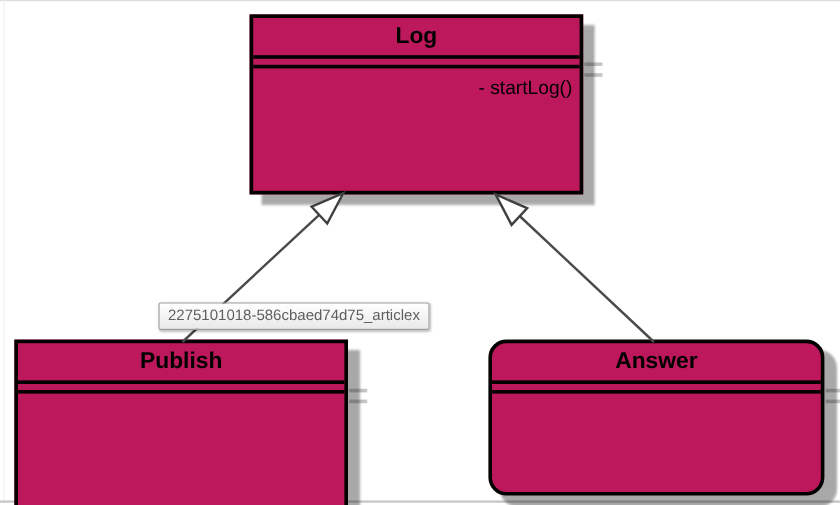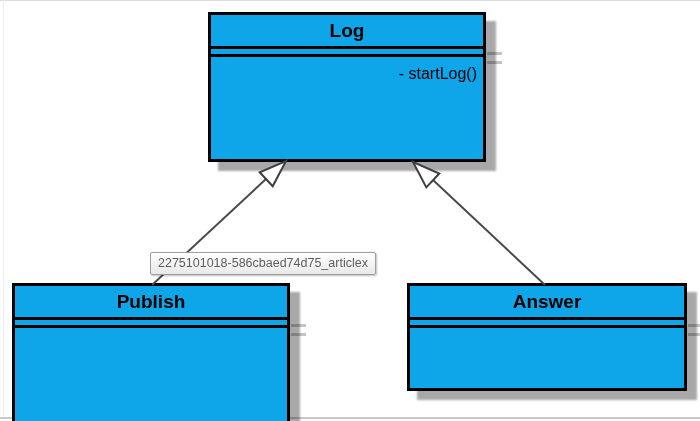--- a/index.html
+++ b/index.html
@@ -11,21 +11,21 @@
   }
 
   
   .frame-top    { position:absolute; left:0; top:0; width:700px; height:1px; background:#dcdcdc; }
   .frame-left   { position:absolute; left:3px; top:0; width:1px; height:417px; background:#f0f0f0; }
   .frame-bottom { position:absolute; left:0; top:417px; width:700px; height:2px; background:#c9c9c9; }
 
   
   .uml-class {
     position: absolute;
-    background: #0ea5e9;
+    background: #be185d;
     border: 3px solid #000000;
     box-sizing: border-box;
     box-shadow: 10px 9px 2px rgba(0,0,0,0.34);
     display: flex;
     flex-direction: column;
     z-index: 2;
   }
   .uml-title {
     height: 31px;
     line-height: 31px;
@@ -43,37 +43,37 @@
     flex: 1;
     padding: 4px 6px;
     font-size: 16px;
     line-height: 26px;
     color: #000000;
     text-align: right;
   }
 
   #log-class     { left: 208px; top: 12px;  width: 278px; height: 150px; }
   #publish-class { left: 12px;  top: 283px; width: 278px; height: 158px; }
-  #answer-class  { left: 407px; top: 283px; width: 280px; height: 108px; }
+  #answer-class  { left: 407px; top: 283px; width: 280px; height: 130px; border-radius: 15px; }
 
   
   .sep-tick { position: absolute; height: 3px; width: 15px; background: #c4c4c4; filter: blur(0.5px); z-index: 1; }
 
   
   #connector-layer {
     position: absolute; left: 0; top: 0;
     width: 700px; height: 421px;
     z-index: 3;
     pointer-events: none;
   }
 
   
   #tooltip {
     position: absolute;
-    left: 150px; top: 252px;
+    left: 132px; top: 252px;
     z-index: 4;
     padding: 3px 7px 3px 7px;
     font-size: 12.5px;
     line-height: 15px;
     color: #5e5e5e;
     background: linear-gradient(#ffffff, #e9e9e9);
     border: 1px solid #9e9e9e;
     border-radius: 2px;
     box-shadow: 1px 1px 2px rgba(0,0,0,0.25);
     white-space: nowrap;

